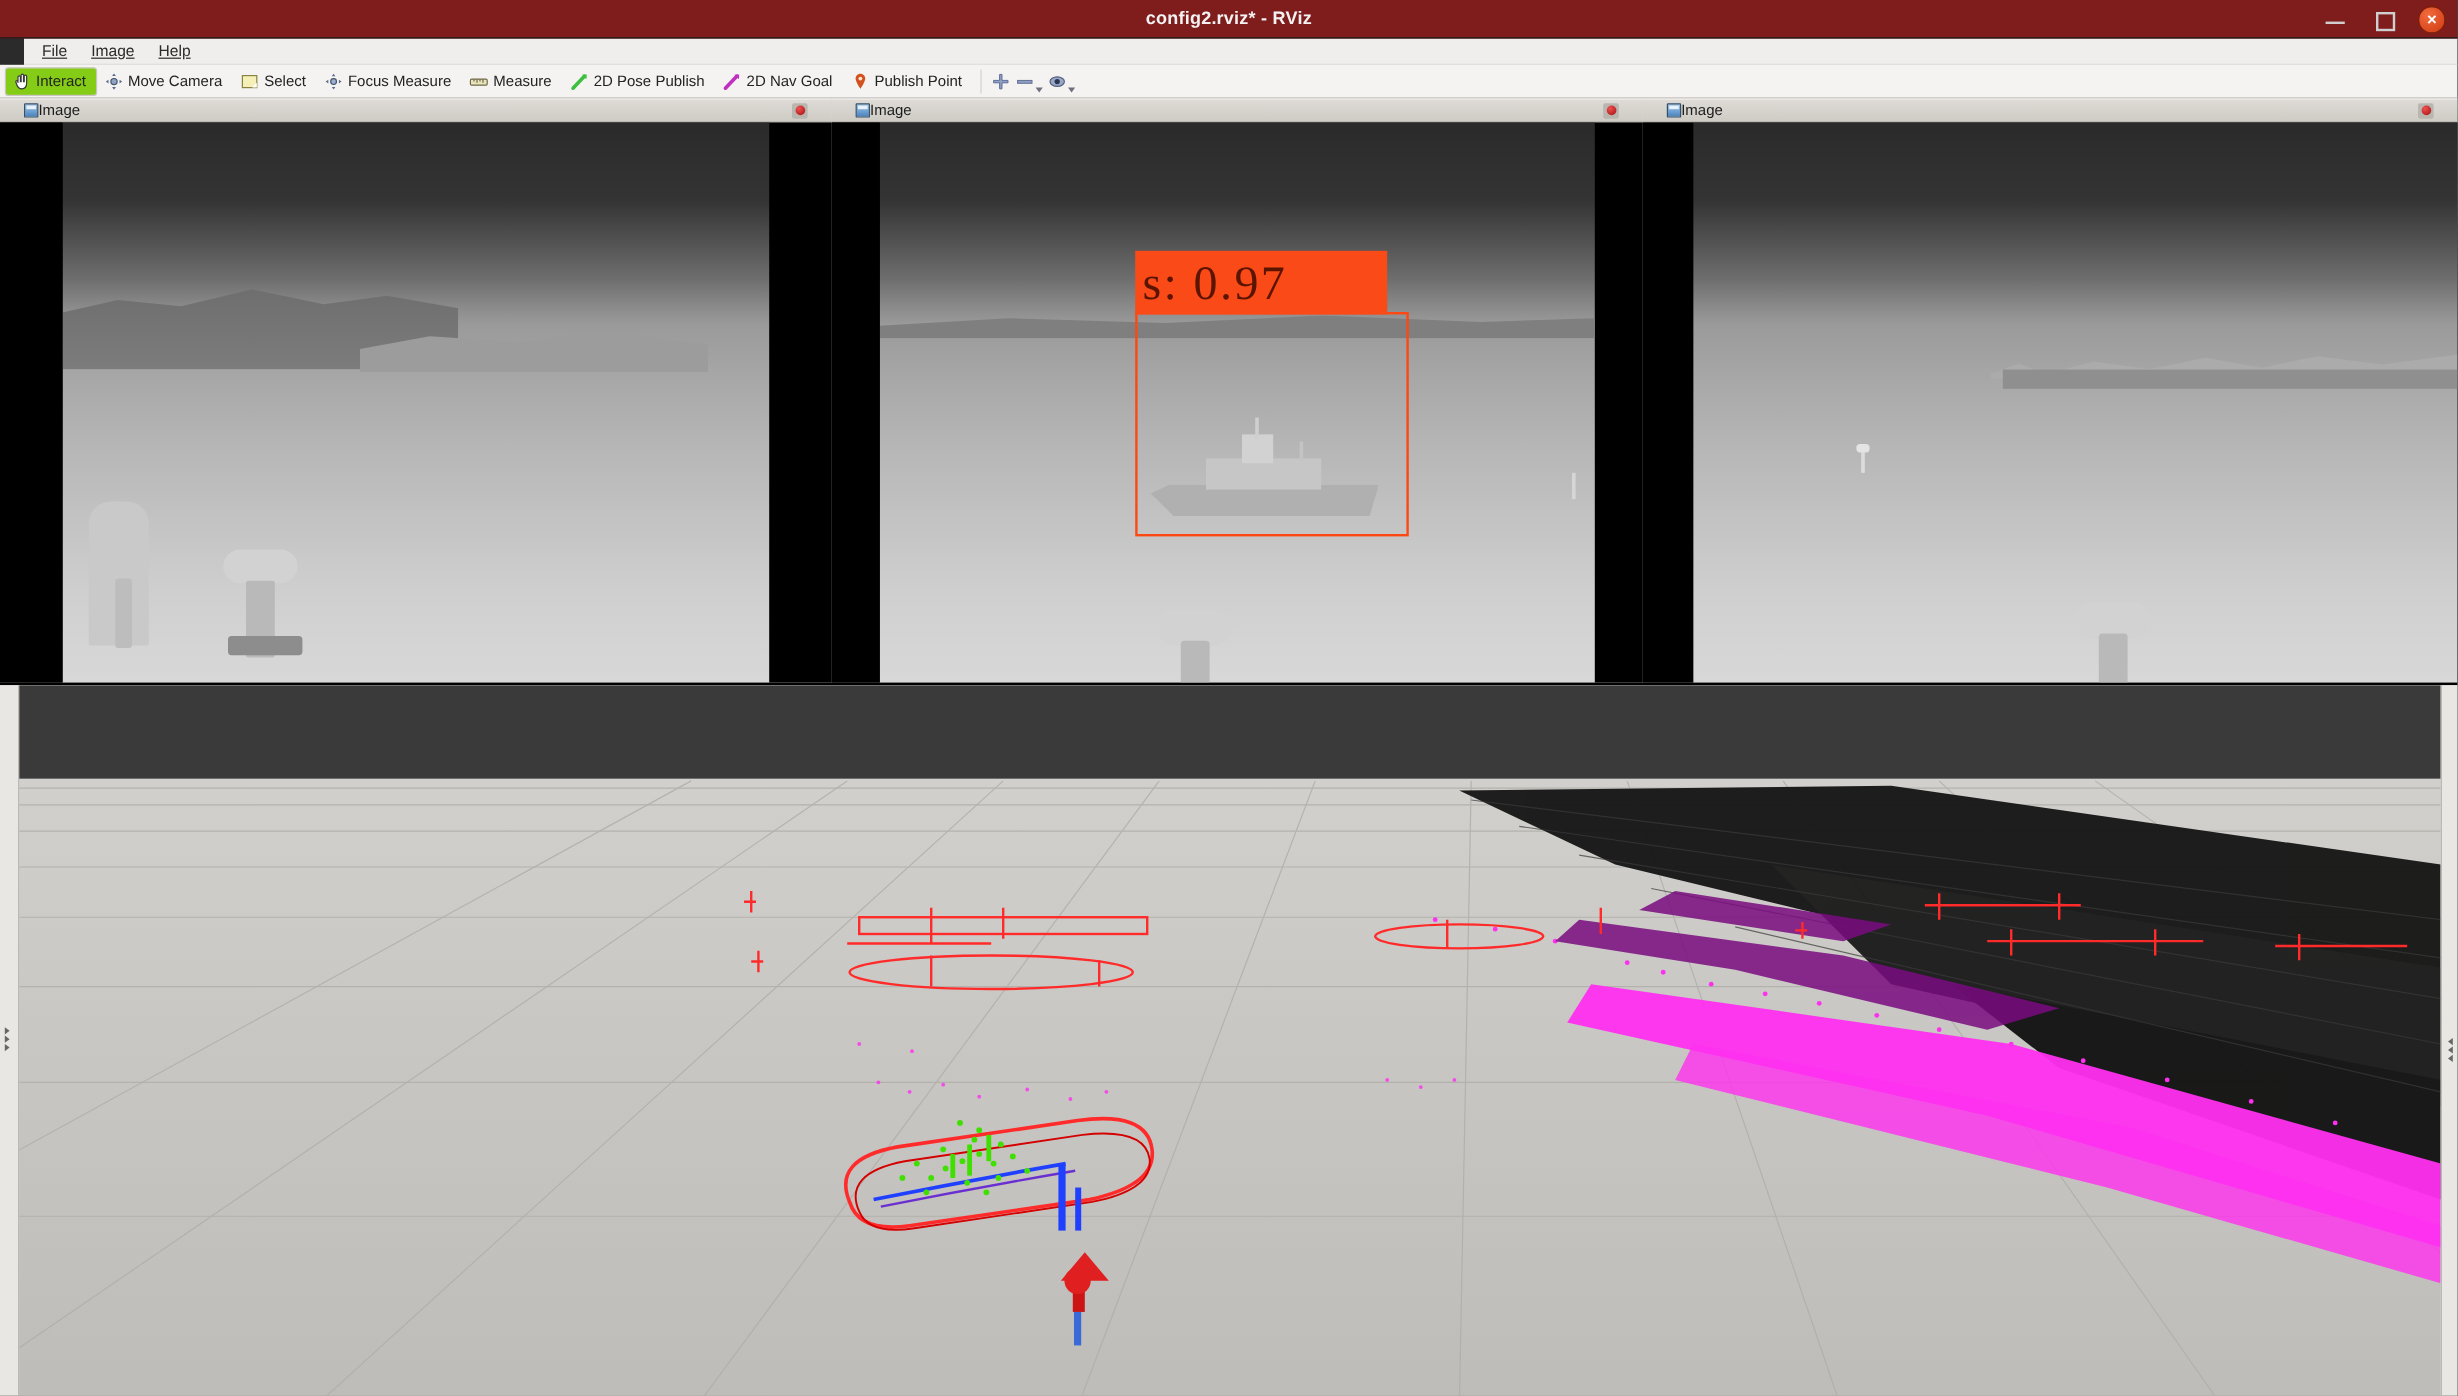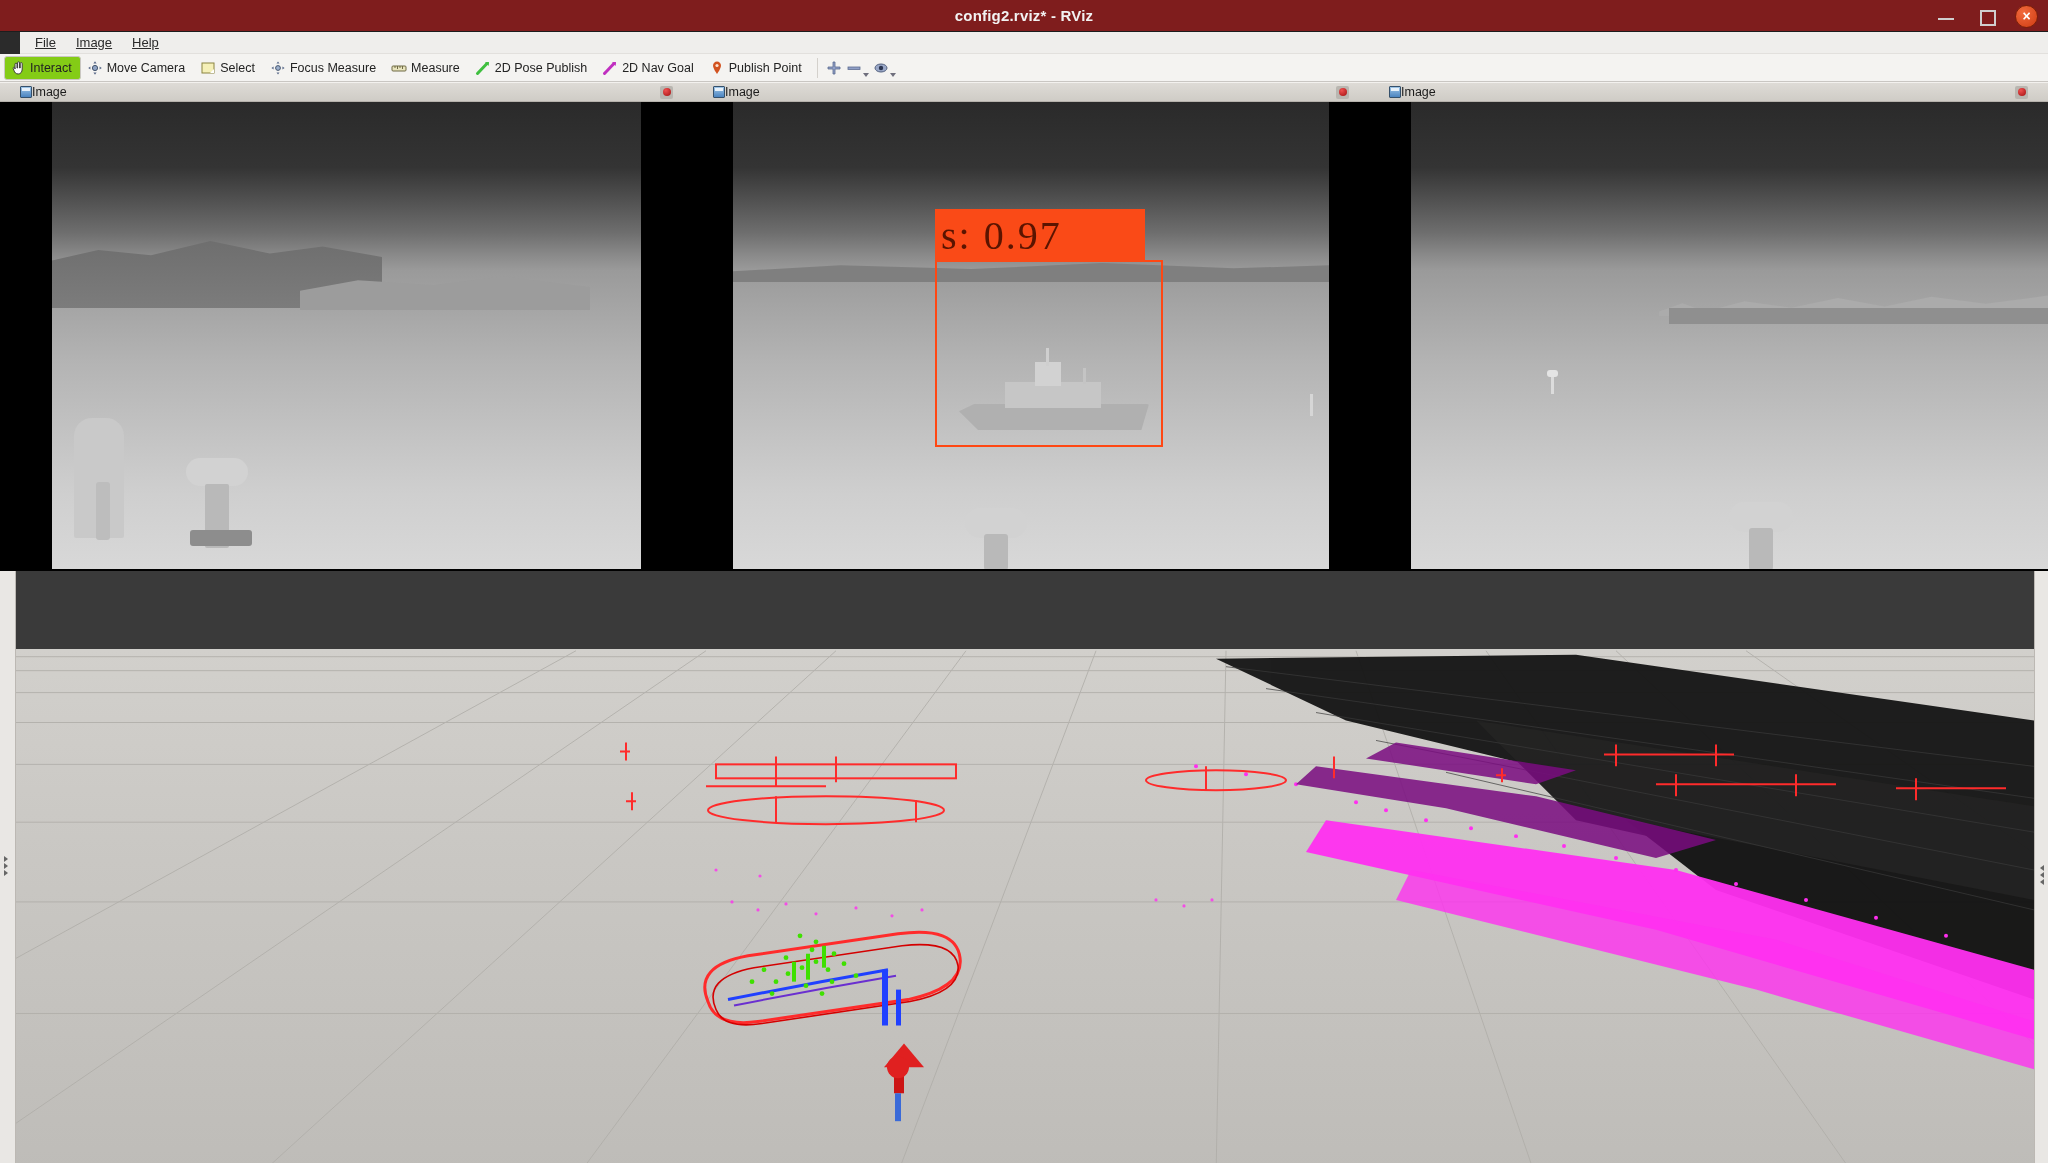--- a/index.html
+++ b/index.html
@@ -356,21 +356,21 @@
 
       <div style="position:absolute; left:258px; top:256px; width:208px; height:72px;">
         <div style="position:absolute; left:8px; bottom:0; width:190px; height:26px; background:#b0b0b0;
                     clip-path:polygon(0 28%,8% 0,100% 0,96% 100%,10% 100%); border-radius:2px;"></div>
         <div style="position:absolute; left:54px; top:24px; width:96px; height:26px; background:#c6c6c6;"></div>
         <div style="position:absolute; left:84px; top:4px; width:26px; height:24px; background:#d2d2d2;"></div>
         <div style="position:absolute; left:95px; top:-10px; width:3px; height:18px; background:#cfcfcf;"></div>
         <div style="position:absolute; left:132px; top:10px; width:3px; height:16px; background:#c4c4c4;"></div>
       </div>
 
-      <div class="bbox" style="left:242px; top:158px; width:228px; height:187px;">
+      <div class="bbox" style="left:253px; top:158px; width:228px; height:187px;">
         <div class="bbox-label" style="top:-53px; height:53px; width:210px; font-size:40px;">s: 0.97</div>
       </div>
 
       <div style="position:absolute; left:617px; top:292px; width:3px; height:22px; background:#d6d6d6;"></div>
 
       <div class="pillar" style="left:272px; top:406px; width:62px; height:30px; background:#d2d2d2; border-radius:16px;"></div>
       <div class="pillar" style="left:291px; top:432px; width:24px; height:36px; background:#b9b9b9;"></div>
 
       <div class="tband" style="left:0; top:0; width:40px; height:100%;"></div>
       <div class="tband" style="right:0; top:0; width:40px; height:100%;"></div>

